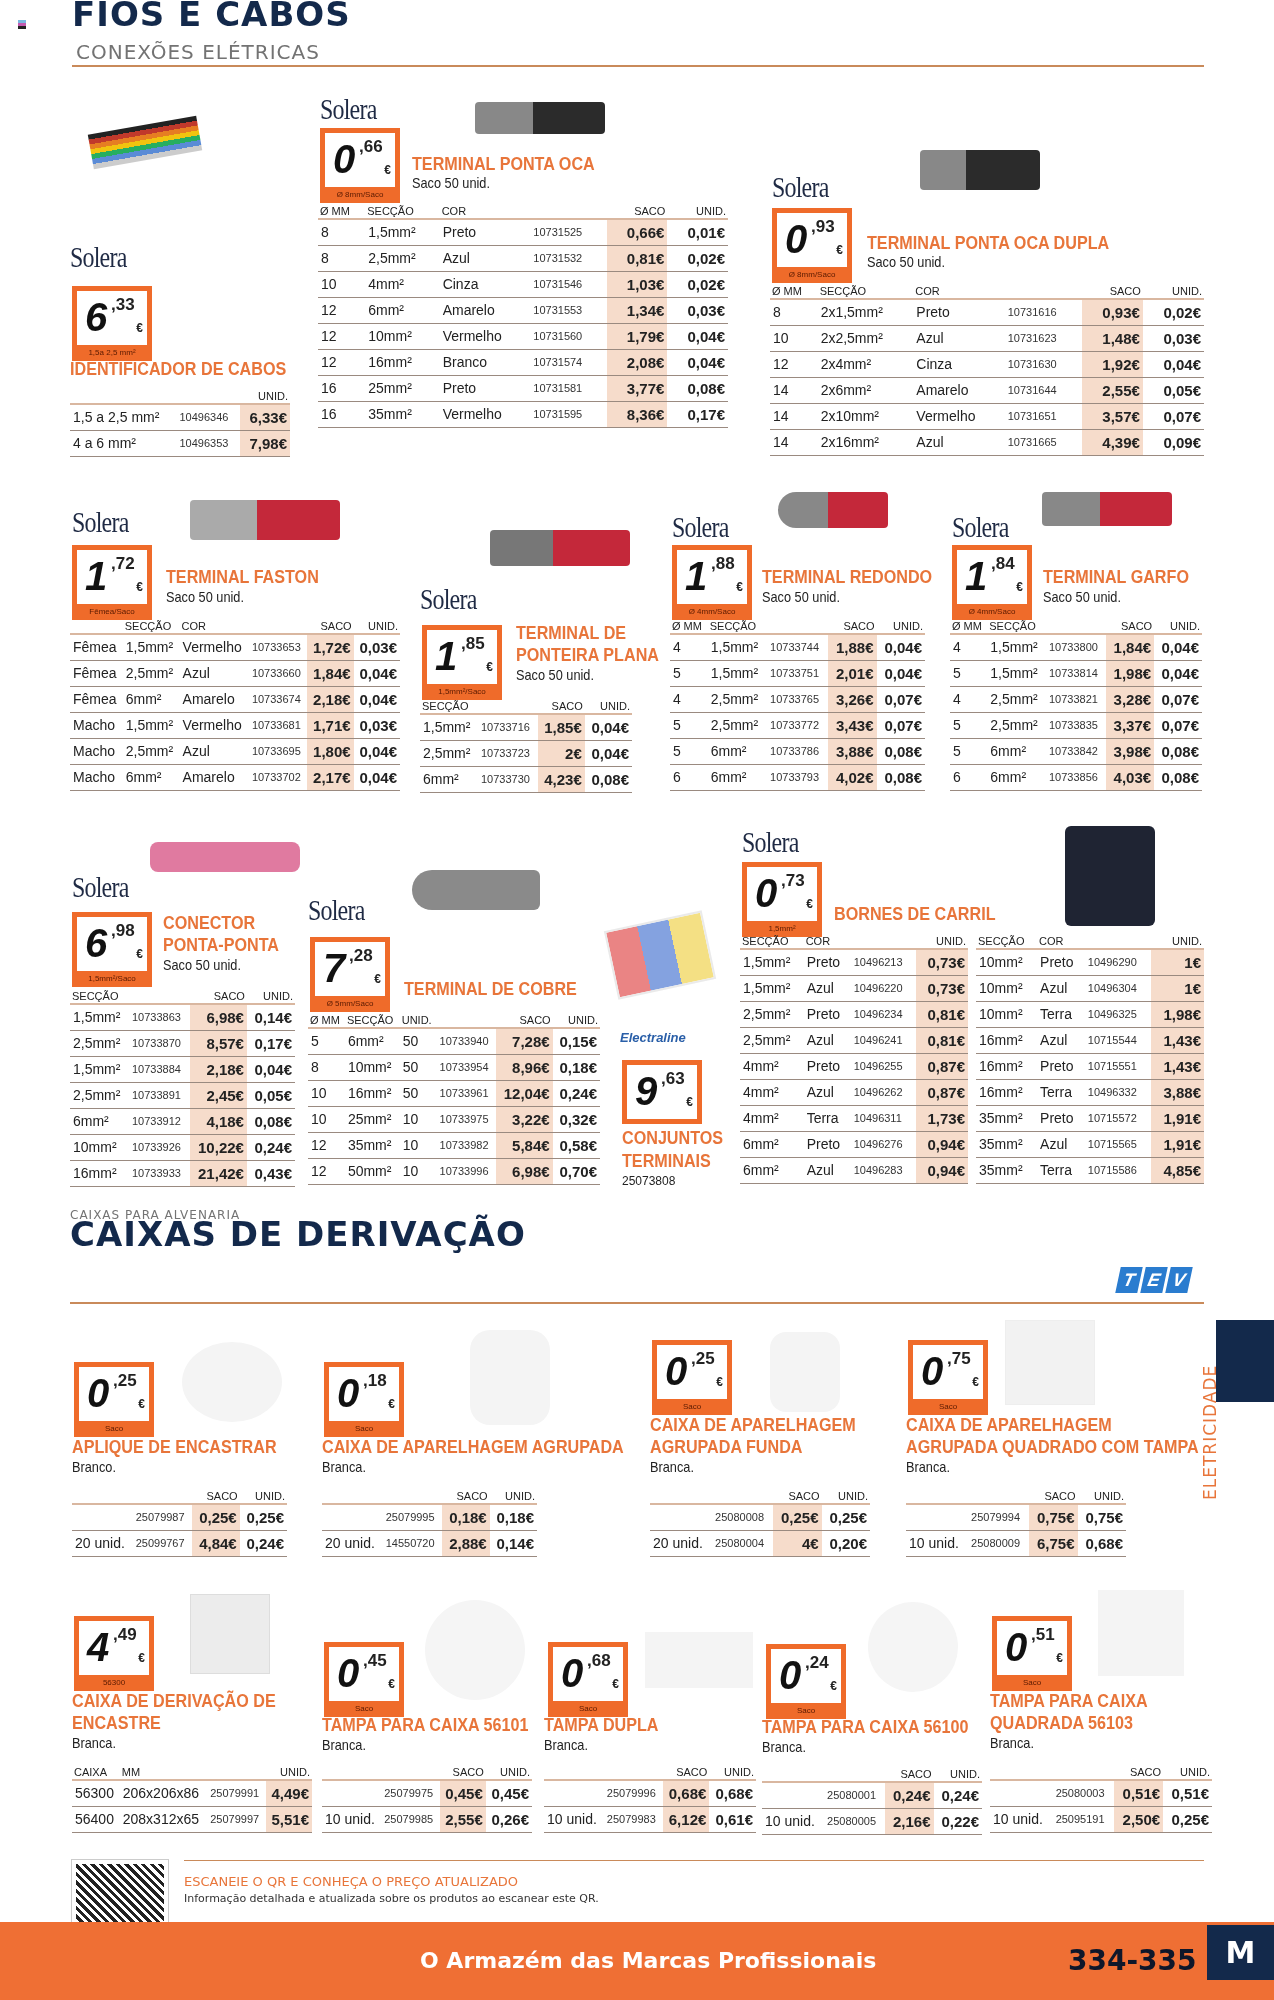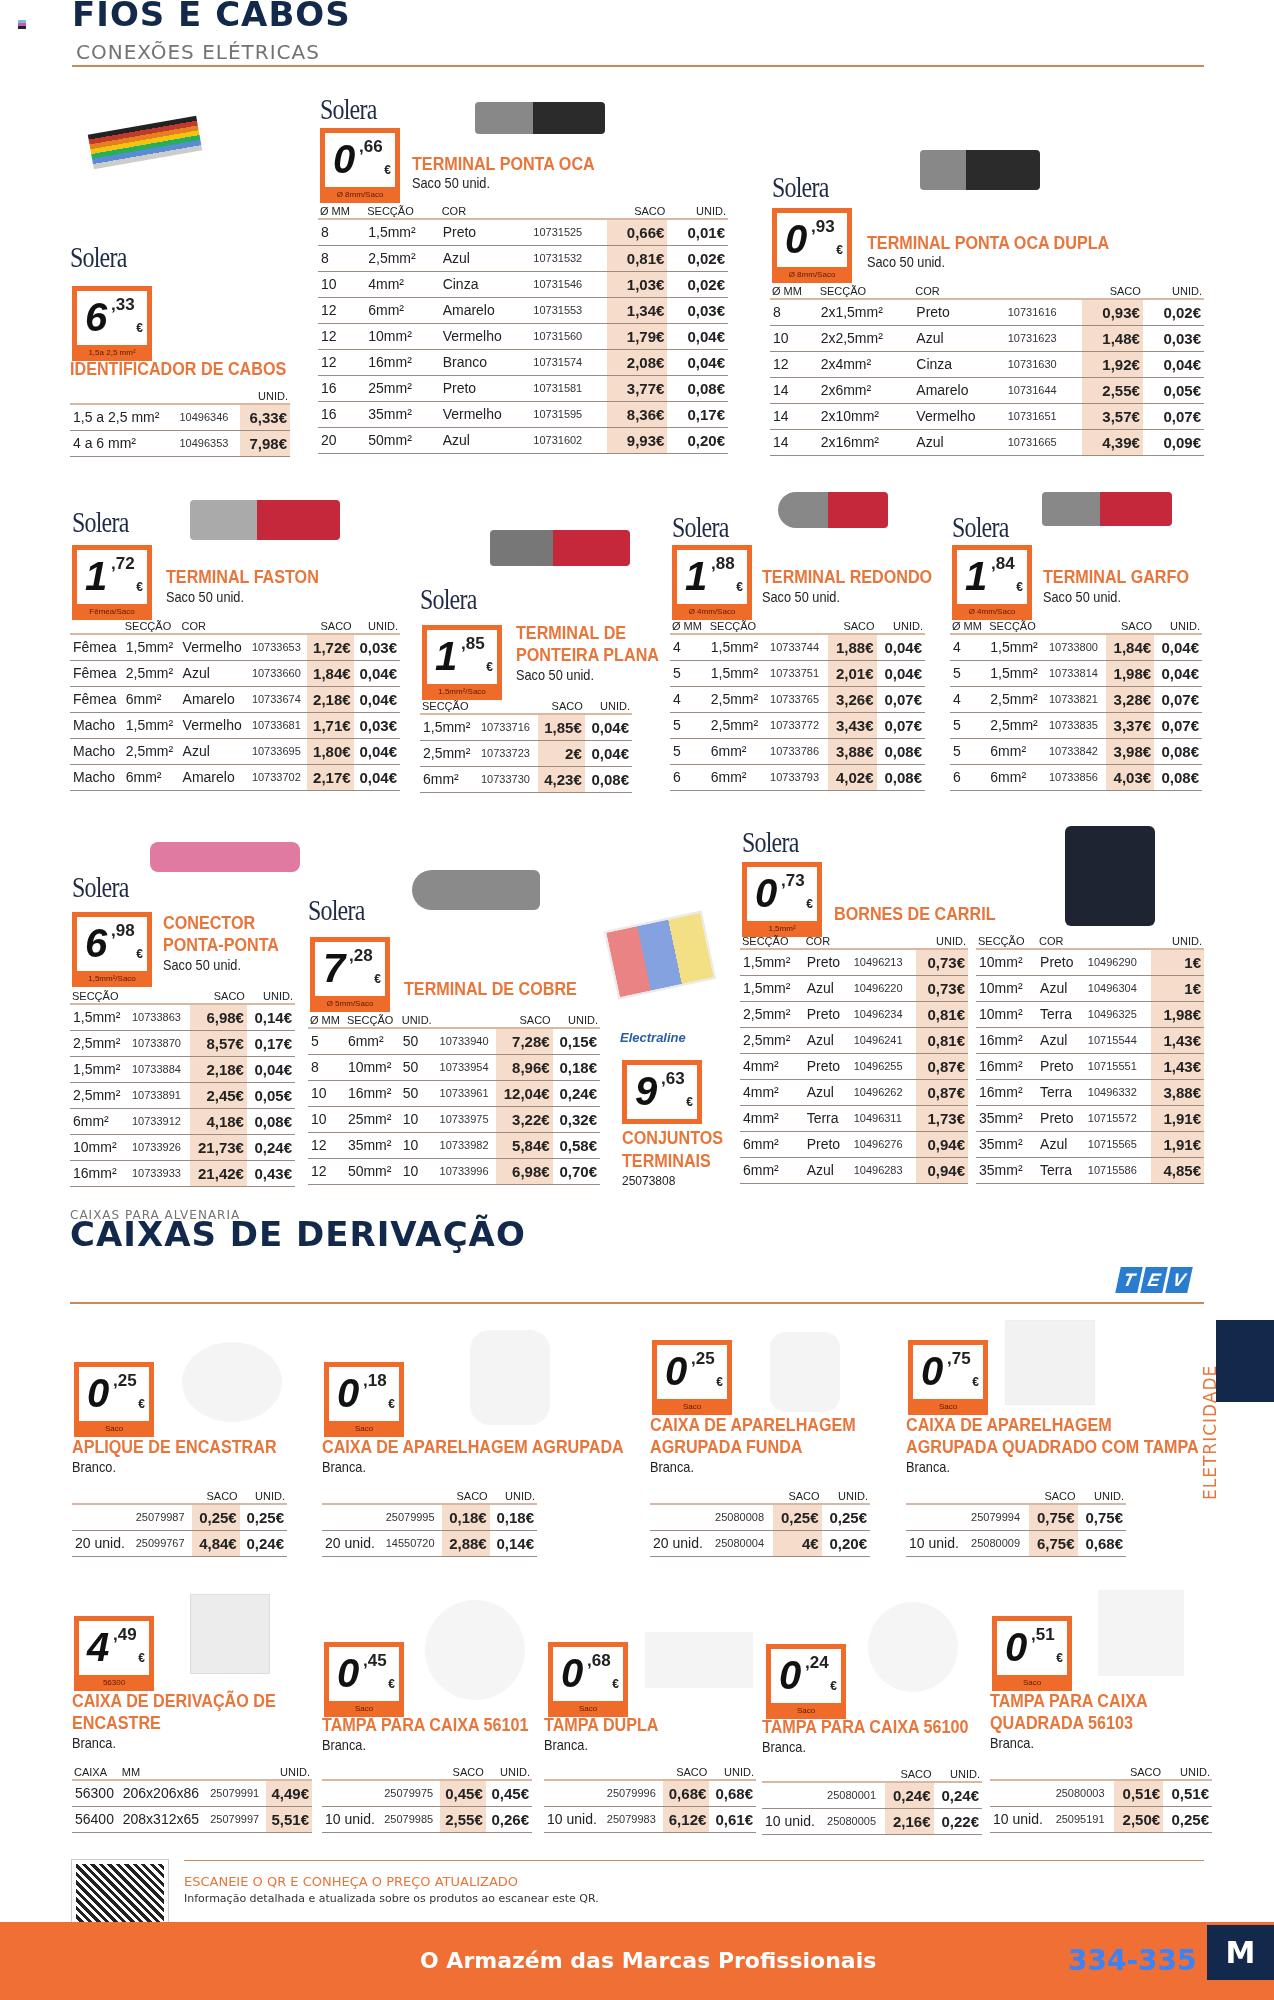--- a/index.html
+++ b/index.html
@@ -20,21 +20,21 @@
 table{border-collapse:collapse;position:absolute;font-size:14px}
 th{font-weight:normal;font-size:11px;text-align:left;color:#222;padding:0 2px;border-bottom:2px solid #d9b7a0;height:16px}
 th.r{text-align:right}
 td{height:26px;border-bottom:1px solid #9a8a80;padding:0 3px;white-space:nowrap}
 td.code{font-size:11px;color:#333}
 td.hl{background:#f6dccb;font-weight:bold;text-align:right;font-size:15px}
 td.b{font-weight:bold;text-align:right;font-size:15px}
 .img{position:absolute}
 .footer{left:0;top:1922px;width:1274px;height:78px;background:#ef6f34}
 .footer-text{left:420px;top:1948px;font-family:"DejaVu Sans",sans-serif;font-size:22px;font-weight:bold;color:#fff}
-.pagenum{left:1068px;top:1944px;font-family:"DejaVu Sans",sans-serif;font-size:28px;font-weight:bold;color:#3b82f6}
+.pagenum{left:1068px;top:1944px;font-family:"DejaVu Sans",sans-serif;font-size:28px;font-weight:bold;color:#0f172a}
 .mlogo{left:1207px;top:1925px;width:67px;height:55px;background:#13294b;color:#fff;font-weight:bold;font-size:30px;text-align:center;line-height:55px;font-family:"DejaVu Sans",sans-serif}
 .sidetab{left:1216px;top:1320px;width:58px;height:82px;background:#13294b}
 .sidelabel{left:1200px;top:1500px;font-family:"DejaVu Sans",sans-serif;color:#e8753a;font-size:17px;transform:rotate(-90deg);transform-origin:left top;letter-spacing:1px;white-space:nowrap}
 .qr{left:72px;top:1860px;width:96px;height:96px;border:4px solid #fff;background:repeating-linear-gradient(45deg,#222 0 3px,#fff 3px 6px);box-shadow:0 0 0 1px #ccc}
 .tev{left:1118px;top:1267px;display:flex;gap:3px}
 .tev span{width:22px;height:26px;background:#2a7ccf;color:#fff;font-weight:bold;font-style:italic;text-align:center;line-height:26px;font-size:18px;transform:skewX(-12deg)}
 .electraline{font-style:italic;color:#2a5fa8;font-size:13px;font-weight:bold}
 </style>
 </head>
 <body>
@@ -152,28 +152,20 @@
         <td class="b">0,08€</td>
       </tr>
       <tr>
         <td>16</td>
         <td>35mm²</td>
         <td>Vermelho</td>
         <td class="code">10731595</td>
         <td class="hl">8,36€</td>
         <td class="b">0,17€</td>
       </tr>
-      <tr>
-        <td>20</td>
-        <td>50mm²</td>
-        <td>Azul</td>
-        <td class="code">10731602</td>
-        <td class="hl">9,93€</td>
-        <td class="b">0,20€</td>
-      </tr>
     </tbody>
 </table>
 
 <div class="abs solera" style="left:772px;top:170px"><span>Solera</span></div>
 <div class="img" style="left:920px;top:150px;width:120px;height:40px;border-radius:4px;background:linear-gradient(90deg,#888 0 38%,#2b2b2b 38%)"></div>
 <div class="price" style="left:772px;top:208px">
     <span class="int">0</span>
     <span class="dec">,93</span>
     <span class="eur">€</span>
     <span class="sub">Ø 8mm/Saco</span>
@@ -537,21 +529,21 @@
       </tr>
       <tr>
         <td>6mm²</td>
         <td class="code">10733912</td>
         <td class="hl">4,18€</td>
         <td class="b">0,08€</td>
       </tr>
       <tr>
         <td>10mm²</td>
         <td class="code">10733926</td>
-        <td class="hl">21,73€</td>
+        <td class="hl">10,22€</td>
         <td class="b">0,24€</td>
       </tr>
       <tr>
         <td>16mm²</td>
         <td class="code">10733933</td>
         <td class="hl">21,42€</td>
         <td class="b">0,43€</td>
       </tr>
     </tbody>
 </table>

